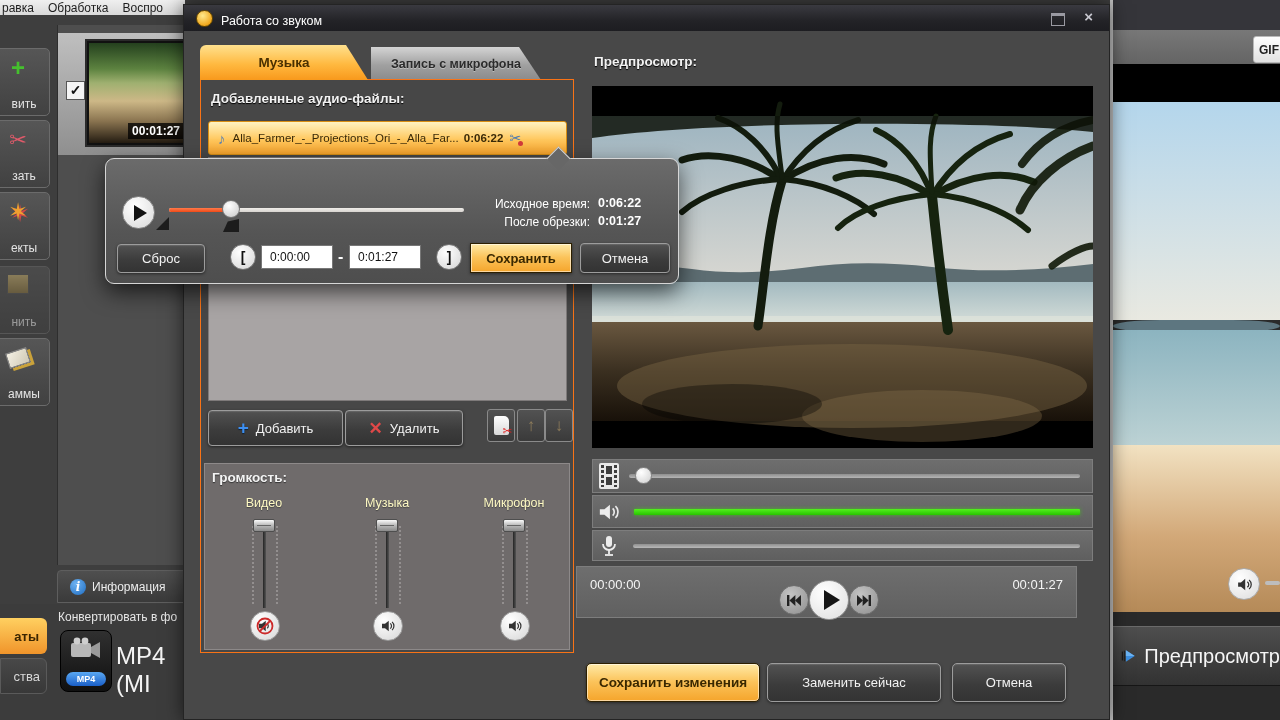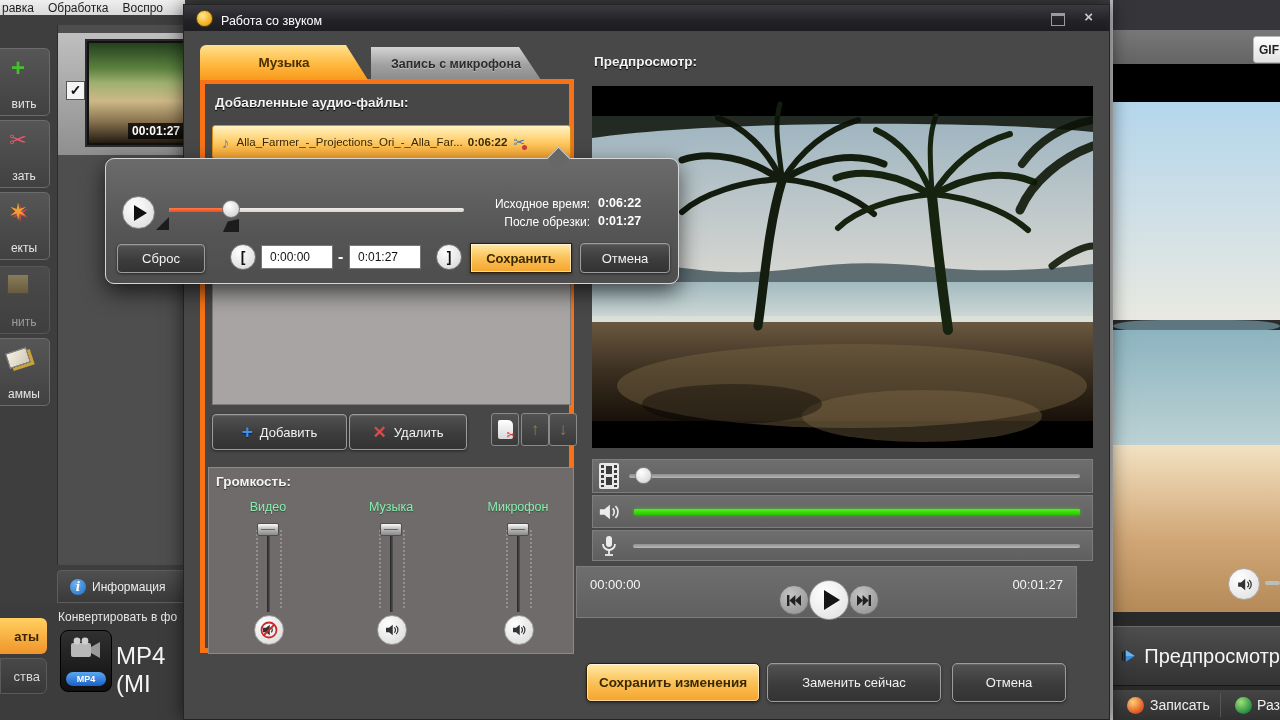--- a/index.html
+++ b/index.html
@@ -84,41 +84,41 @@
   #title-txt{font-size:12.5px;color:#fff;margin-top:6px;}
   #win-restore{position:absolute;right:44px;top:8px;width:12px;height:9px;border:1px solid #9a9aa2;border-top:3px solid #9a9aa2;}
   #win-close{position:absolute;right:16px;top:3px;font-size:15px;color:#c8c8d0;font-weight:bold;}
   .tab{position:absolute;top:40px;height:35px;display:flex;align-items:center;justify-content:center;
        font-weight:bold;clip-path:polygon(0 0,calc(100% - 22px) 0,100% 100%,0 100%);}
   #tab-music{left:16px;width:168px;background:linear-gradient(#ffe18e,#ffb940 55%,#f8991c);
              color:#4a3000;font-size:13.5px;border-radius:6px 0 0 0;z-index:3;}
   #tab-mic{left:187px;top:42px;height:33px;width:170px;background:linear-gradient(#d4d4d4,#a0a0a0 55%,#8b8b8b);
            color:#2c2c2c;font-size:12.5px;text-shadow:0 1px 0 rgba(255,255,255,.35);}
   #left-panel{position:absolute;left:16px;top:74px;width:374px;height:574px;
-              background:#474747;border:5px solid #f97316;box-sizing:border-box;}
+              background:#474747;border:1px solid #f97316;box-sizing:border-box;}
   #files-hdr{position:absolute;left:10px;top:11px;font-size:13.5px;font-weight:bold;color:#f2f2f2;text-shadow:0 1px 1px #000;}
   #file-row{position:absolute;left:7px;top:41px;width:359px;height:34px;box-sizing:border-box;
             background:linear-gradient(#fff3c2,#ffc85e 55%,#f7a42c);border:1px solid #d98f14;border-radius:3px;
             display:flex;align-items:center;color:#3a2a08;font-size:11.5px;}
   #file-note{font-size:15px;color:#5d83b0;margin:0 7px 0 9px;}
   #file-cut{font-size:14px;color:#4a7ab5;margin-left:6px;}
   #file-cut:after{content:"";display:inline-block;width:5px;height:5px;border-radius:50%;background:#d23a3a;margin-left:-3px;vertical-align:bottom;}
   #file-list{position:absolute;left:7px;top:77px;width:359px;height:244px;background:#a8a4a4;border:1px solid #7e7a7a;box-sizing:border-box;}
   .lp-btn{position:absolute;top:330px;height:34px;}
   .ic-plus{color:#3d8ff2;font-weight:bold;font-size:19px;margin-right:7px;text-shadow:0 1px 1px #123;}
   .ic-del{color:#e04848;font-weight:bold;font-size:17px;margin-right:7px;}
   .mini-btn{position:absolute;top:329px;width:26px;height:31px;background:linear-gradient(#525252,#3a3a3a);
             border:1px solid #8a8a8a;border-radius:3px;display:flex;align-items:center;justify-content:center;}
   .doc-ic{position:relative;width:15px;height:19px;background:linear-gradient(#fff,#d8d8d8);border-radius:2px 5px 2px 2px;}
   .doc-ic span{position:absolute;right:-4px;bottom:-3px;font-size:12px;color:#d22;}
   .arrow-ic{font-size:17px;font-weight:bold;color:#c9a86a;opacity:.55;}
   #vol-panel{position:absolute;left:3px;top:383px;width:366px;height:187px;background:#6f6b6b;
              border:1px solid #8d8989;box-sizing:border-box;}
   #vol-hdr{position:absolute;left:7px;top:6px;font-size:13.5px;font-weight:bold;color:#f4f4f4;text-shadow:0 1px 1px #333;}
-  .vol-ch-label{position:absolute;top:32px;font-size:12.5px;color:#86efac;text-shadow:0 1px 1px #444;width:80px;text-align:center;}
+  .vol-ch-label{position:absolute;top:32px;font-size:12.5px;color:#fef9c3;text-shadow:0 1px 1px #444;width:80px;text-align:center;}
   .vtrack{position:absolute;top:60px;width:3px;height:84px;background:linear-gradient(90deg,#242424,#555);}
   .vdots{position:absolute;top:62px;width:0;height:78px;border-left:2px dotted #938f8f;}
   .vhandle{position:absolute;top:55px;width:22px;height:13px;border-radius:2px;
            background:linear-gradient(#fbfbfb,#bdbdbd 45%,#8a8a8a);border:1px solid #4e4e4e;box-sizing:border-box;}
   .vhandle:after{content:"";position:absolute;left:3px;right:3px;top:5px;height:1px;background:#666;}
   .spk-btn{position:absolute;top:147px;width:28px;height:28px;border-radius:50%;
            background:radial-gradient(circle at 35% 30%,#fff,#d6d6d6);border:1px solid #9a9a9a;
            display:flex;align-items:center;justify-content:center;}
   
   #preview-hdr{position:absolute;left:410px;top:49px;font-size:13.5px;font-weight:bold;color:#f2f2f2;text-shadow:0 1px 1px #000;}
@@ -259,27 +259,20 @@
     <div id="rs-convert">
       <svg width="38" height="34" viewBox="0 0 38 34" style="margin-left:8px">
         <rect x="2" y="6" width="3" height="22" fill="#191919"></rect>
           <rect x="7" y="4" width="3" height="26" fill="#232323"></rect>
           <rect x="12" y="6" width="3" height="22" fill="#191919"></rect>
         <polygon points="12,3 34,17 12,31" fill="#3d8fe0"></polygon>
         <polygon points="12,3 34,17 12,17" fill="#6cb4f4"></polygon>
       </svg>
       <span id="rs-convert-txt">Предпросмотр</span>
     </div>
-    <div id="rs-bottom">
-      <span class="disc"></span>
-      <span>Записать</span>
-      <span id="rs-divider"></span>
-      <span class="globe"></span>
-      <span>Раз</span>
-    </div>
   </div>
   <div id="dialog-edge" class="abs"></div>
 
   <div id="dialog" class="abs">
     <div id="titlebar">
       <span id="title-ic"></span>
       <span id="title-txt">Работа со звуком</span>
     </div>
     <div id="win-restore"></div>
     <div id="win-close">×</div>

